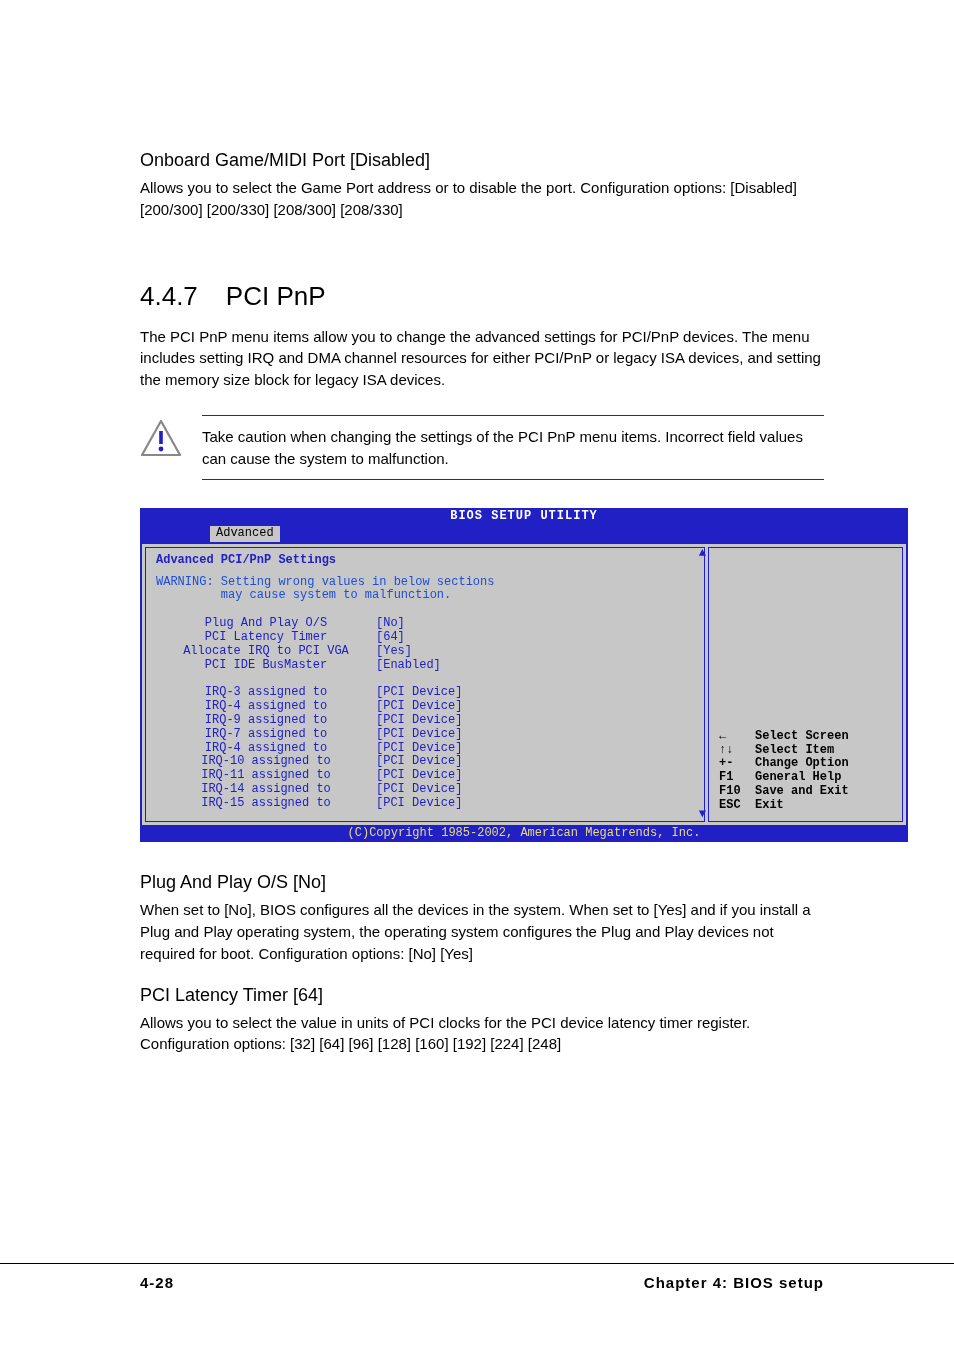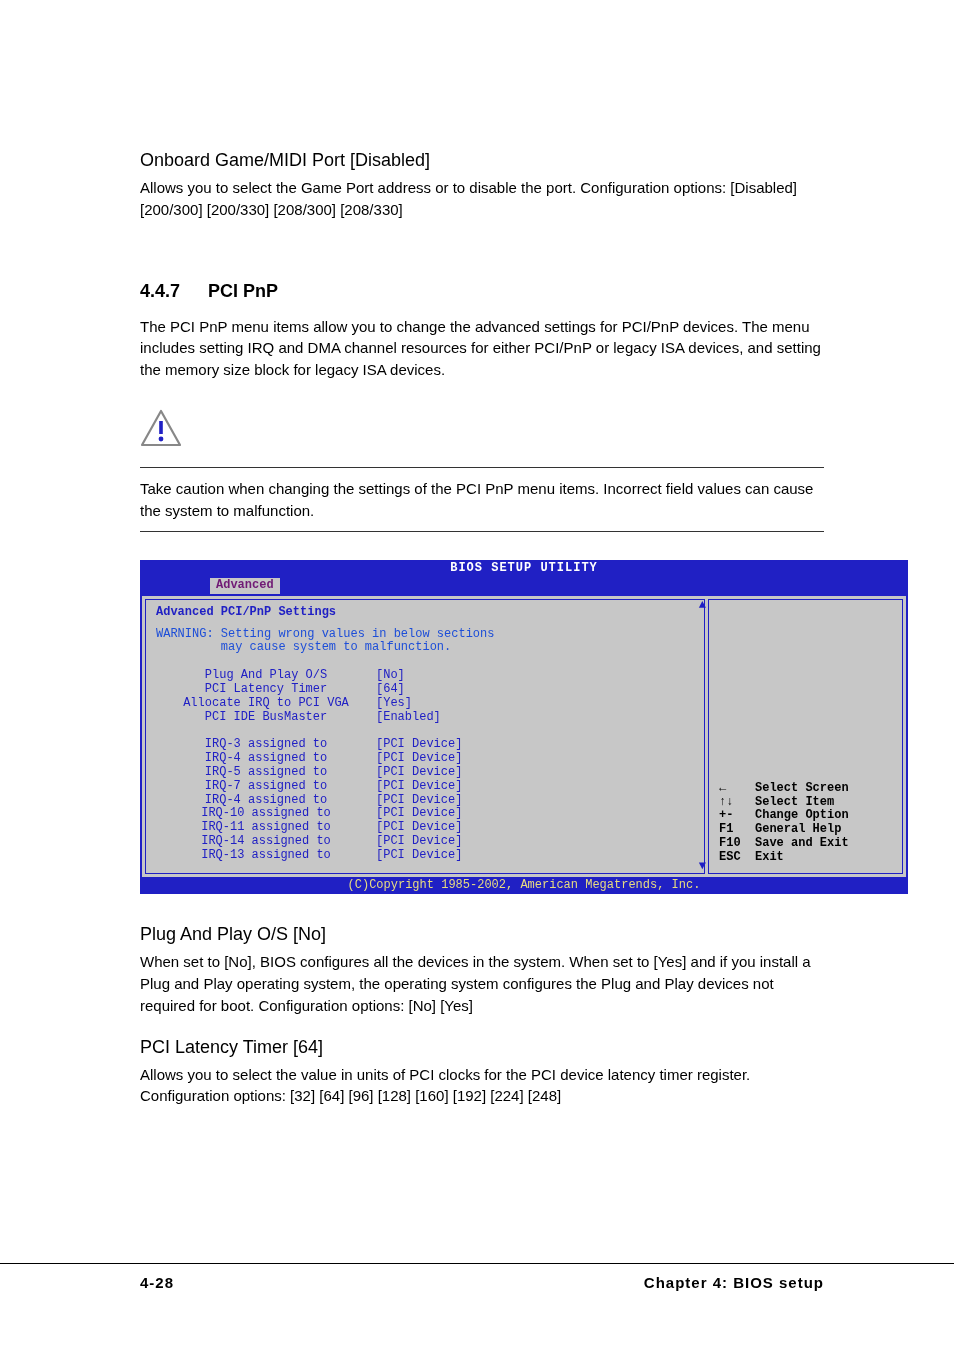--- a/index.html
+++ b/index.html
@@ -13,37 +13,36 @@
   }
   .page {
     padding: 150px 130px 0 140px;
   }
   h3.subopt {
     font-size: 18px;
     font-weight: normal;
     margin-bottom: 6px;
   }
   h2.sectnum {
-    font-size: 18px;
-    font-weight: bold;
+    font-size: 26px;
+    font-weight: normal;
     margin-top: 60px;
     margin-bottom: 14px;
   }
   h2.sectnum .num { margin-right: 28px; }
   p.body {
     font-size: 15px;
     line-height: 1.45;
     margin-bottom: 6px;
   }
   .caution-row {
     display: flex;
     align-items: flex-start;
     margin-top: 24px;
     gap: 20px;
-    flex-direction: column;
   }
   .caution-icon {
     width: 42px;
     height: 38px;
     flex-shrink: 0;
     margin-top: 4px;
   }
   .caution-text {
     border-top: 1px solid #333;
     border-bottom: 1px solid #333;
@@ -70,22 +69,22 @@
     letter-spacing: 1px;
     padding: 2px 0;
   }
   .bios-tabbar {
     background: #2020c4;
     padding: 0 0 2px 70px;
   }
   .bios-tab {
     display: inline-block;
     background: #c7c7c7;
-    color: #701a75;
-    font-weight: bold;
+    color: #000000;
+    font-weight: normal;
     padding: 1px 6px;
   }
   .bios-body {
     display: flex;
     border-left: 2px solid #2020c4;
     border-right: 2px solid #2020c4;
     background: #c7c7c7;
   }
   .bios-left {
     flex: 1;
@@ -201,21 +200,21 @@
         <div class="bios-block2">
           <div class="bios-row">
               <span class="label">IRQ-3 assigned to</span>
               <span class="val">[PCI Device]</span>
             </div>
           <div class="bios-row">
               <span class="label">IRQ-4 assigned to</span>
               <span class="val">[PCI Device]</span>
             </div>
           <div class="bios-row">
-              <span class="label">IRQ-5 assigned to</span>
+              <span class="label">IRQ-9 assigned to</span>
               <span class="val">[PCI Device]</span>
             </div>
           <div class="bios-row">
               <span class="label">IRQ-7 assigned to</span>
               <span class="val">[PCI Device]</span>
             </div>
           <div class="bios-row">
               <span class="label">IRQ-4 assigned to</span>
               <span class="val">[PCI Device]</span>
             </div>
@@ -225,21 +224,21 @@
             </div>
           <div class="bios-row">
               <span class="label">IRQ-11 assigned to</span>
               <span class="val">[PCI Device]</span>
             </div>
           <div class="bios-row">
               <span class="label">IRQ-14 assigned to</span>
               <span class="val">[PCI Device]</span>
             </div>
           <div class="bios-row">
-              <span class="label">IRQ-13 assigned to</span>
+              <span class="label">IRQ-15 assigned to</span>
               <span class="val">[PCI Device]</span>
             </div>
         </div>
         <span class="scroll-down">▼</span>
       </div>
       <div class="bios-right">
         <div>
           <div class="nav-row">
               <span class="k">←</span>
               <span class="d">Select Screen</span>

